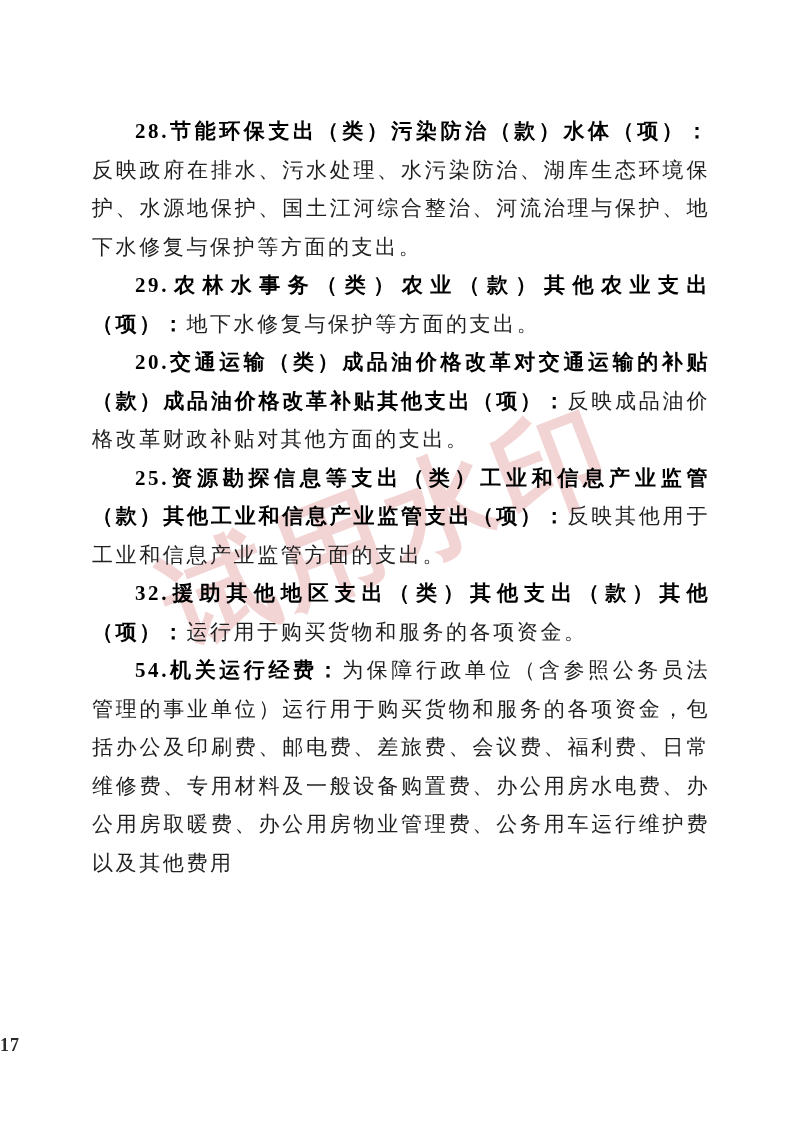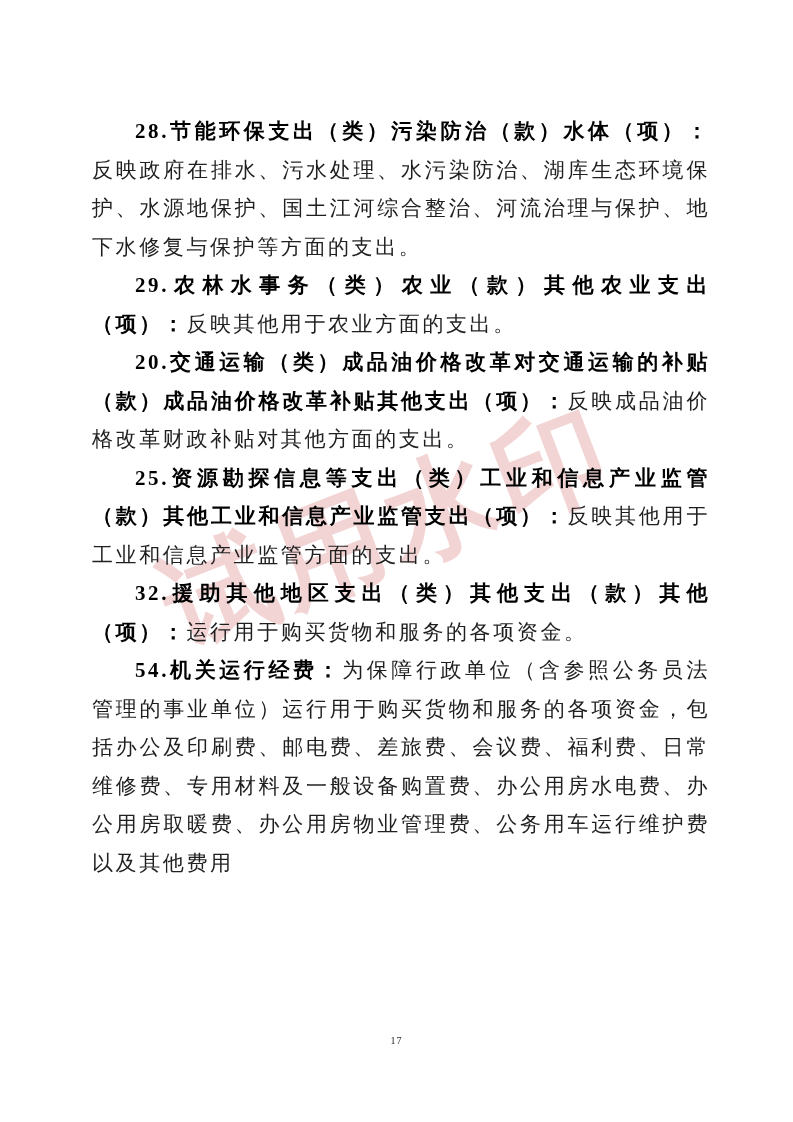--- a/index.html
+++ b/index.html
@@ -53,38 +53,39 @@
     font-weight: bold;
     color: #000000;
     margin-top: 24px;
   }
   .page-number {
     position: absolute;
     left: 0;
     right: 0;
     top: 1035px;
     z-index: 1;
-    text-align: center;
-    font-size: 10px;
+    text-align: left;
+    font-size: 18px;
     letter-spacing: 1px;
     color: #2a2a2a;
+    font-weight: bold;
   }
 </style>
 </head>
 <body>
 
 <div class="page">
 
   <div class="watermark">试用水印</div>
 
   <div class="content">
 
     <p class="para"><span class="lead">28.节能环保支出（类）污染防治（款）水体（项）：</span><span>反映政府在排水、污水处理、水污染防治、湖库生态环境保护、水源地保护、国土江河综合整治、河流治理与保护、地下水修复与保护等方面的支出。</span></p>
 
-    <p class="para"><span class="lead">29.农林水事务（类）农业（款）其他农业支出（项）：</span><span>反映其他用于农业方面的支出。</span></p>
+    <p class="para"><span class="lead">29.农林水事务（类）农业（款）其他农业支出（项）：</span><span>地下水修复与保护等方面的支出。</span></p>
 
     <p class="para"><span class="lead">20.交通运输（类）成品油价格改革对交通运输的补贴（款）成品油价格改革补贴其他支出（项）：</span><span>反映成品油价格改革财政补贴对其他方面的支出。</span></p>
 
     <p class="para"><span class="lead">25.资源勘探信息等支出（类）工业和信息产业监管（款）其他工业和信息产业监管支出（项）：</span><span>反映其他用于工业和信息产业监管方面的支出。</span></p>
 
     <p class="para"><span class="lead">32.援助其他地区支出（类）其他支出（款）其他（项）：</span><span>运行用于购买货物和服务的各项资金。</span></p>
 
 
 
     <p class="para"><span class="lead">54.机关运行经费：</span><span>为保障行政单位（含参照公务员法管理的事业单位）运行用于购买货物和服务的各项资金，包括办公及印刷费、邮电费、差旅费、会议费、福利费、日常维修费、专用材料及一般设备购置费、办公用房水电费、办公用房取暖费、办公用房物业管理费、公务用车运行维护费以及其他费用</span></p>

